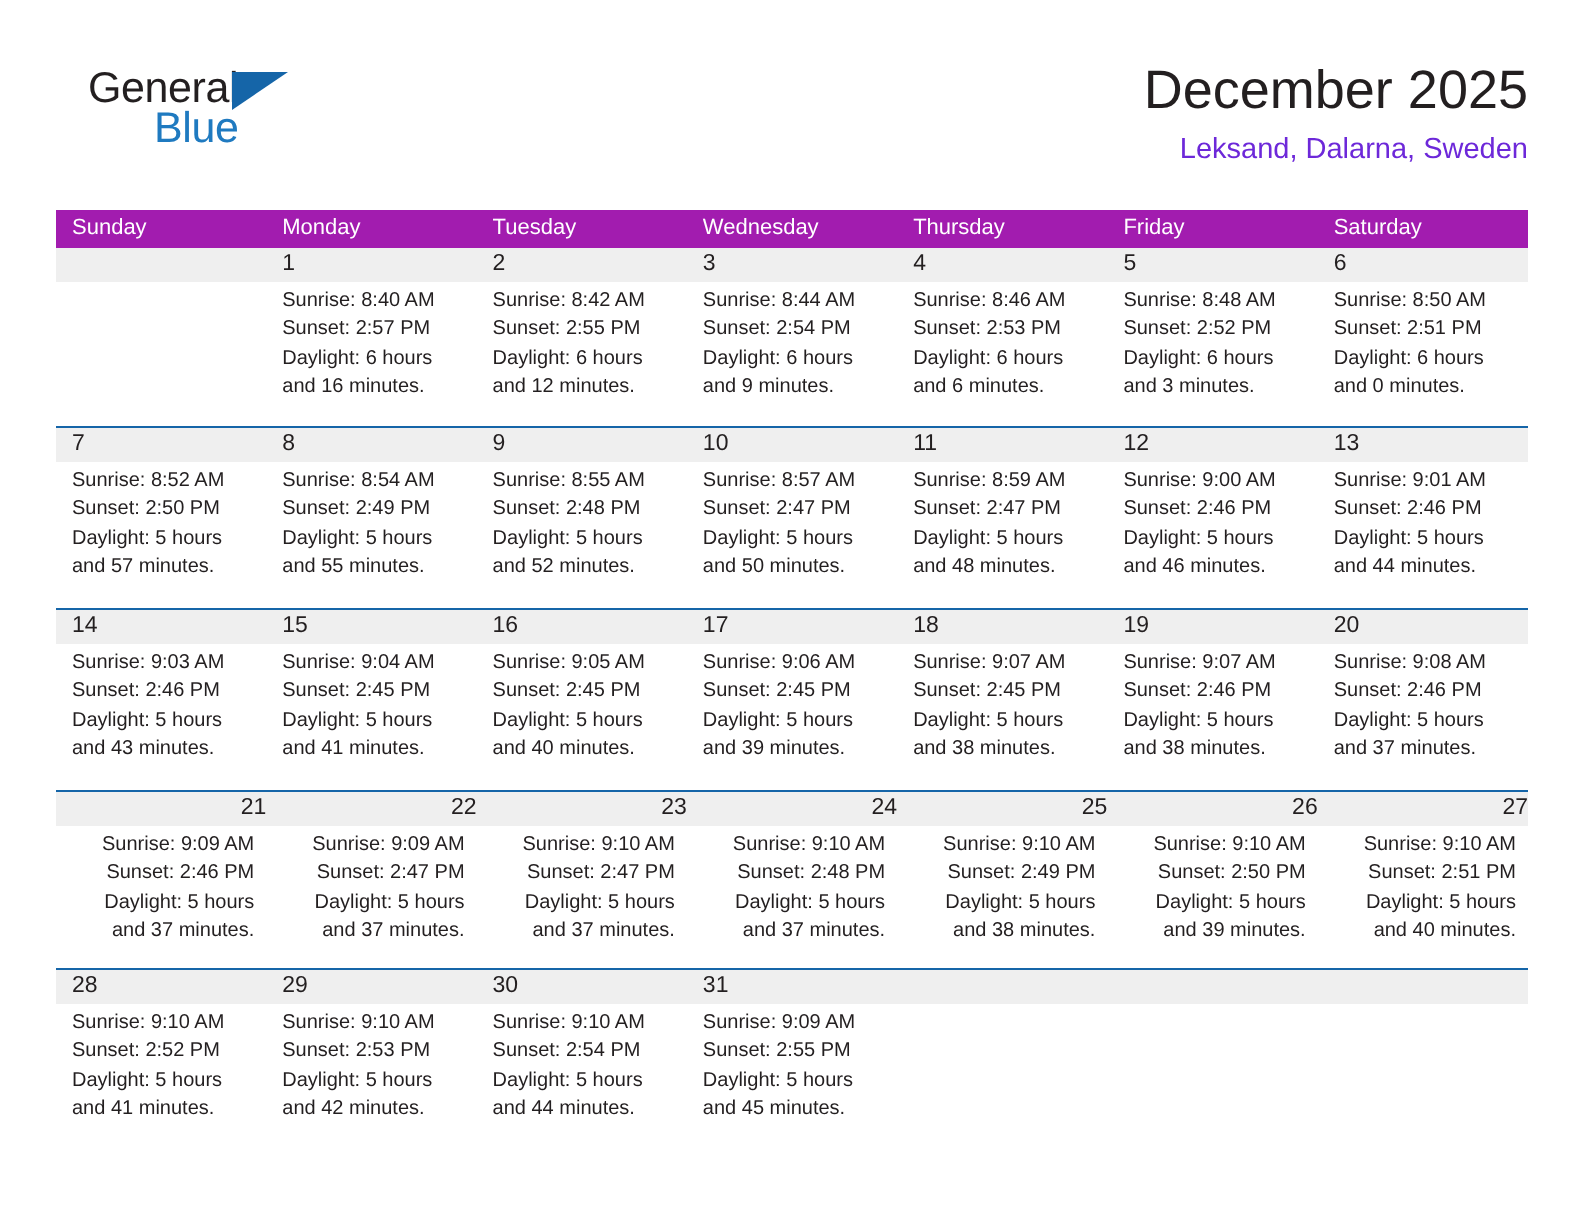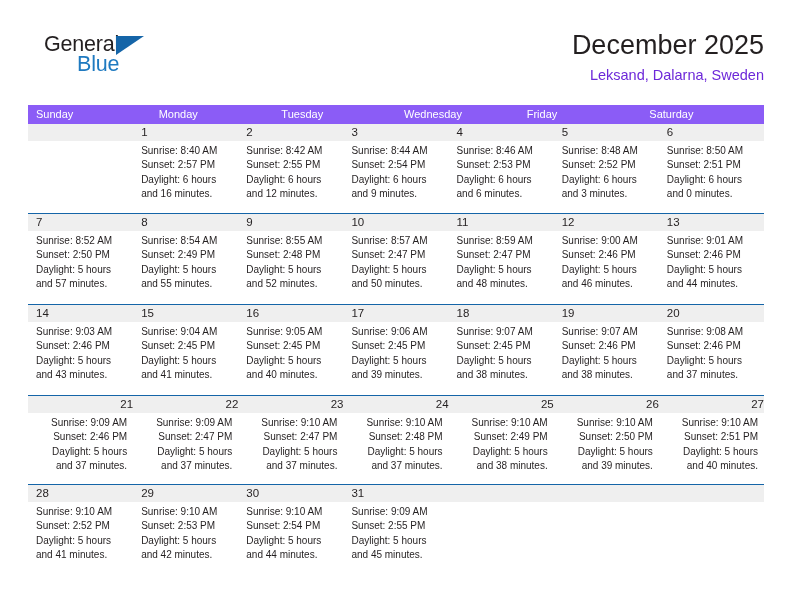--- a/index.html
+++ b/index.html
@@ -87,21 +87,21 @@
 
   
   .calendar {
     position: absolute;
     left: 28px;
     top: 105px;
     width: 736px;
   }
   .weekdays {
     display: flex;
-    background: #8b5cf6;
+    background: #a21caf;
     height: 19px;
     justify-content: space-between;
   }
   .weekday {
     flex: 1 1 0;
     color: #ffffff;
     font-size: 11px;
     line-height: 19px;
     padding-left: 8px;
     box-sizing: border-box;
@@ -168,20 +168,21 @@
     </div>
 
   </div>
 
   <div class="calendar">
     <div class="weekdays" id="weekday-row">
         <div class="weekday">Sunday</div>
         <div class="weekday">Monday</div>
         <div class="weekday">Tuesday</div>
         <div class="weekday">Wednesday</div>
+        <div class="weekday">Thursday</div>
         <div class="weekday">Friday</div>
         <div class="weekday">Saturday</div>
       </div>
     <div id="weeks-container">
         <div class="week week-row-1">
           <div class="daycell empty">
             <div class="daynum-band">
               <span class="daynum"></span>
             </div>
             <div class="dayinfo">

